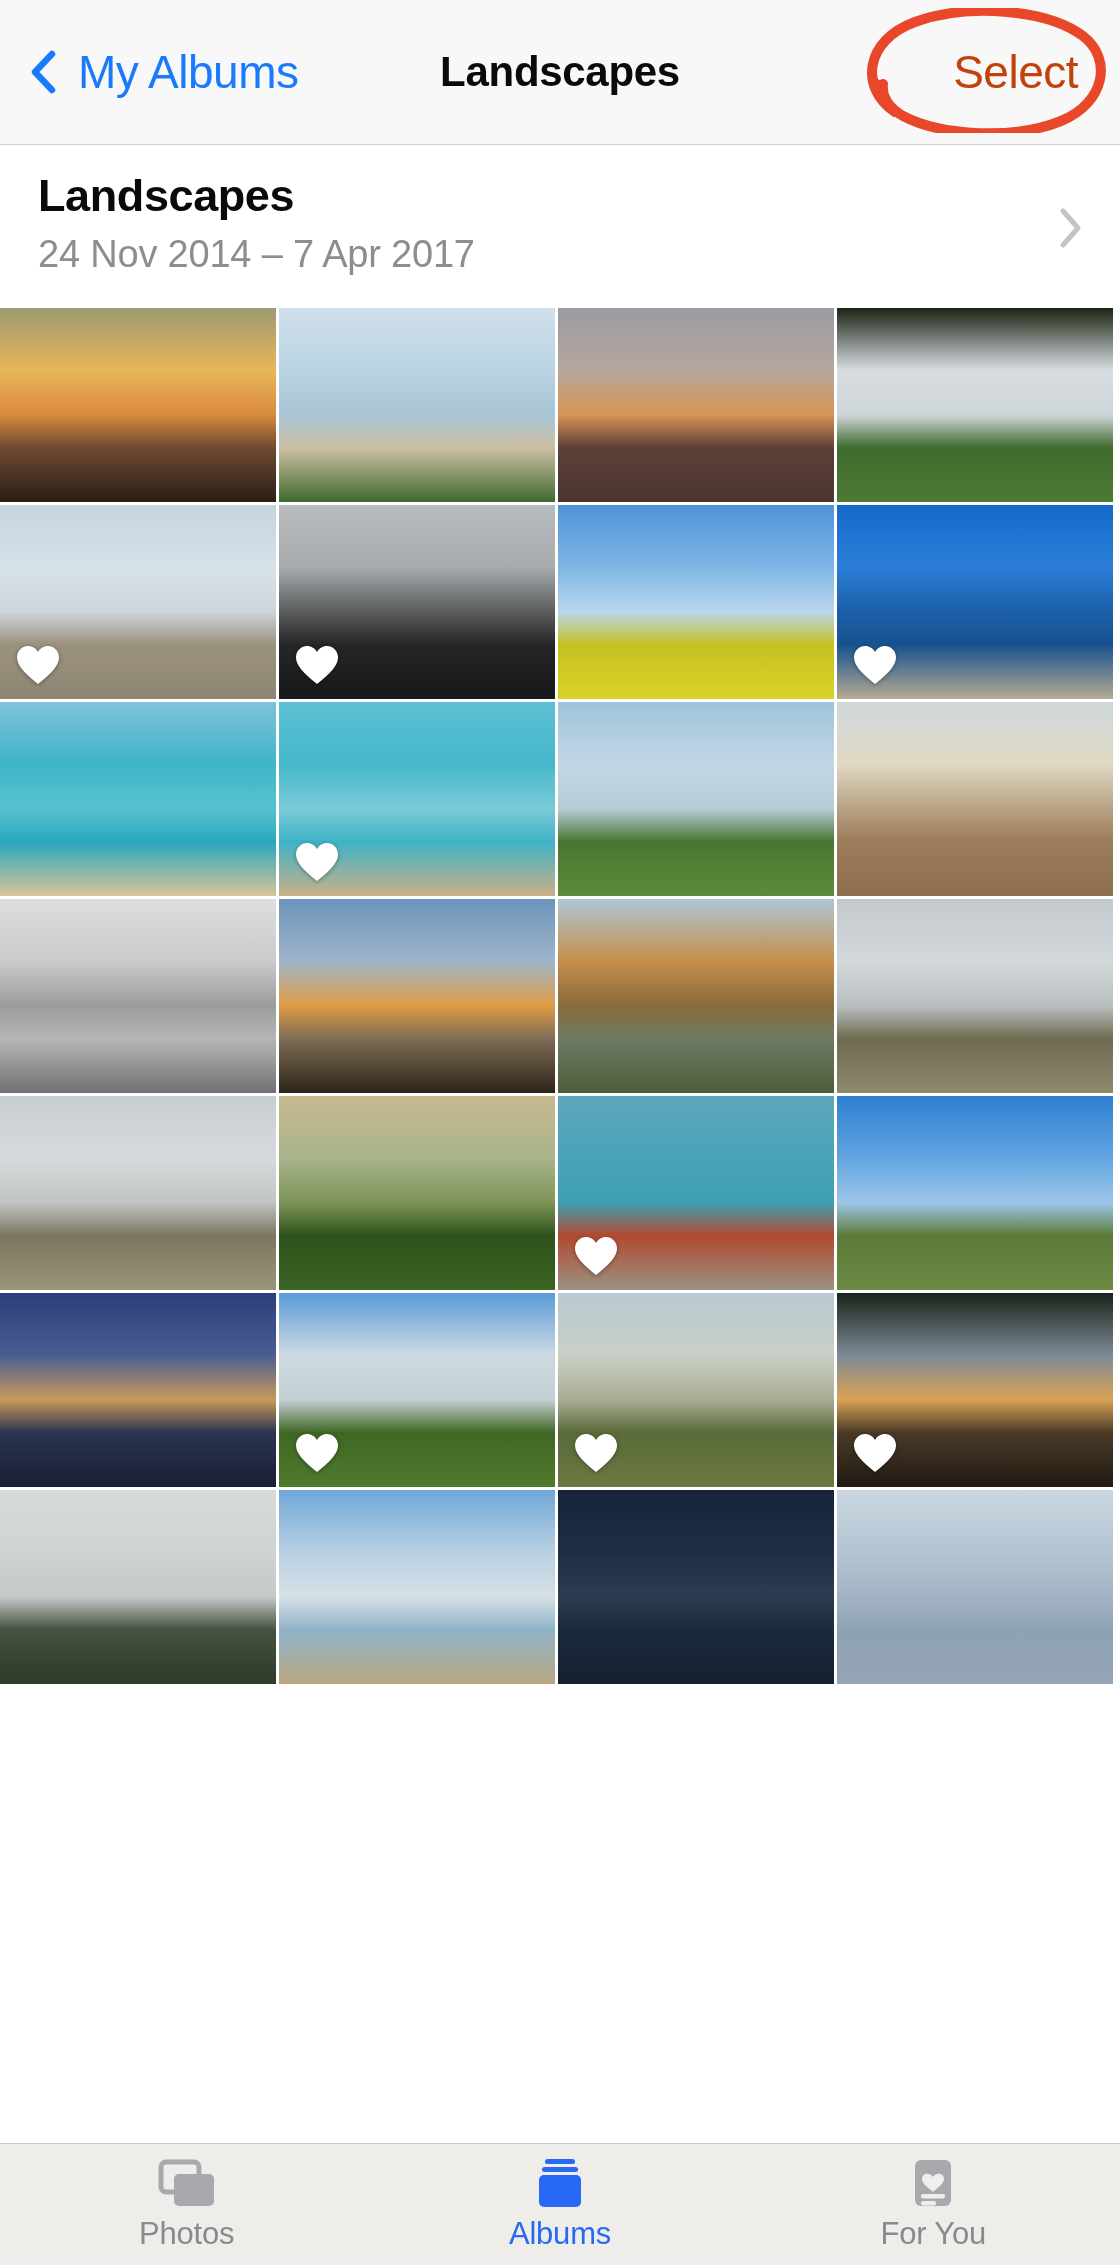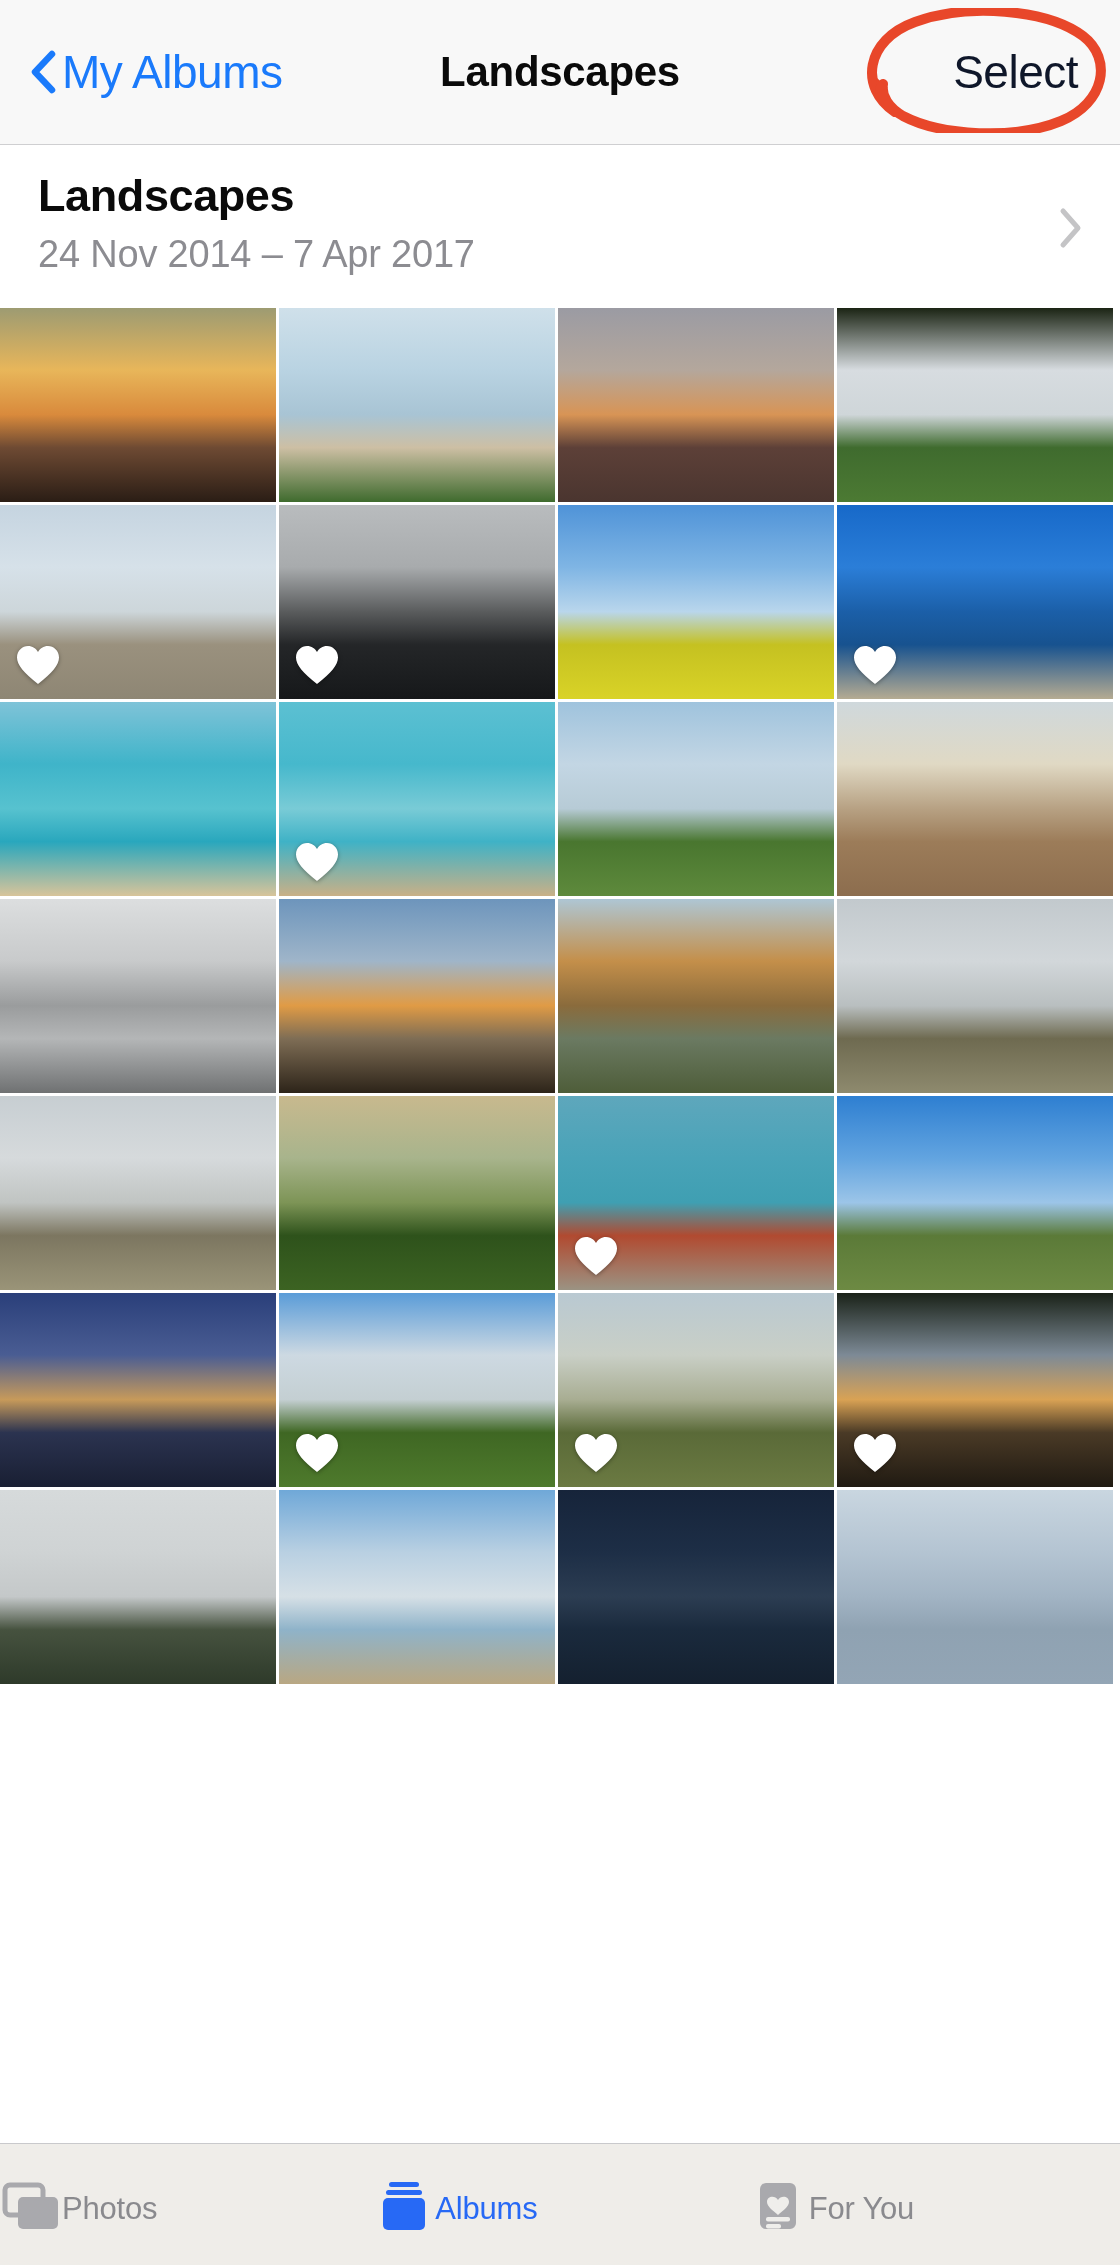--- a/index.html
+++ b/index.html
@@ -13,35 +13,35 @@
 
   
   .navbar {
     position:absolute; top:0; left:0; width:1120px; height:145px;
     background:#f8f8f8;
     border-bottom:1px solid #cfcfd1;
     display:flex; align-items:center;
   }
   .nav-back {
     position:absolute; left:30px; display:flex; align-items:center;
-    gap:6px; cursor:pointer;
+    gap:22px; cursor:pointer;
   }
   .back-chevron { width:26px; height:44px; flex:none; }
   .back-label {
     color:#1a7afb; font-size:46px; letter-spacing:-0.5px;
     white-space:nowrap;
   }
   .nav-title {
     position:absolute; left:0; width:1120px; text-align:center;
     font-size:42px; font-weight:bold; color:#0a0a0a;
     letter-spacing:-0.3px;
   }
   .nav-select {
     position:absolute; right:42px;
-    color:#0f172a; font-size:46px; letter-spacing:-0.5px;
+    color:#c2410c; font-size:46px; letter-spacing:-0.5px;
     cursor:pointer; white-space:nowrap;
   }
   
   .annotation {
     position:absolute; left:855px; top:8px; width:255px; height:125px;
     pointer-events:none;
   }
 
   
   .album-header {
@@ -85,23 +85,23 @@
   }
 
   
   .tabbar {
     position:absolute; bottom:0; left:0; width:1120px; height:122px;
     background:rgba(238,236,232,0.94);
     border-top:1px solid #c9c9cc;
     display:flex;
   }
   .tab {
-    flex:1; display:flex; 
+    flex:1; display:flex; flex-direction:column;
     align-items:center; justify-content:flex-start;
-    padding-top:4px; cursor:pointer;
+    padding-top:12px; cursor:pointer;
   }
   .tab-icon { width:62px; height:56px; display:block; }
   .tab-label {
     margin-top:4px; font-size:31px; color:#8a8a8e;
     letter-spacing:-0.2px;
   }
   .tab.active .tab-label { color:#2769f5; }
 </style>
 </head>
 <body>

